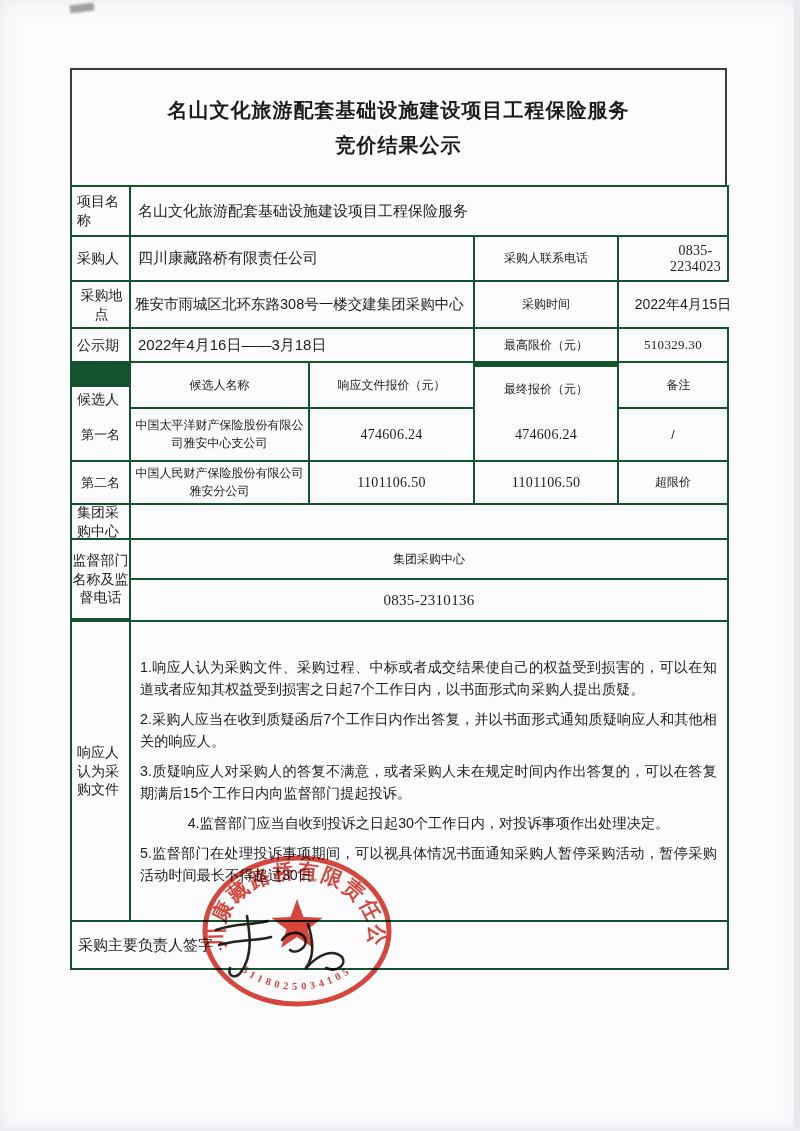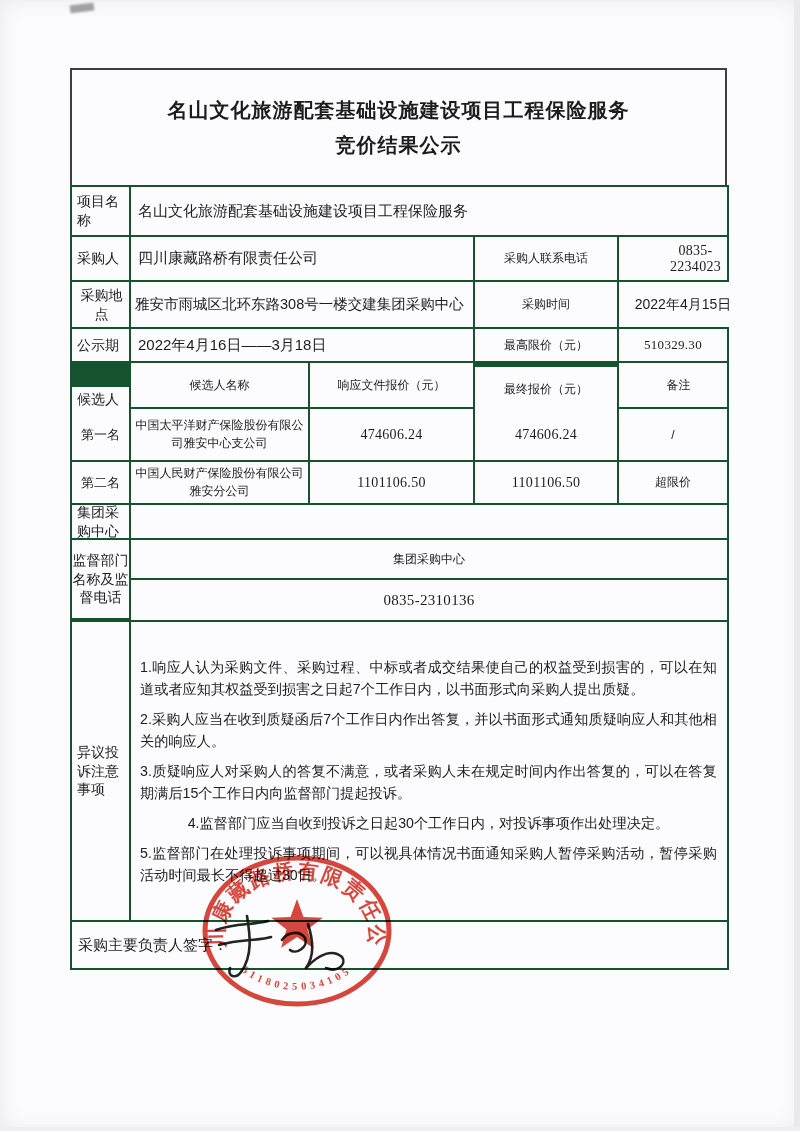--- a/index.html
+++ b/index.html
@@ -87,21 +87,21 @@
     <div class="cell val-c num" style="left:405px;top:277px;width:142px;height:41px;">1101106.50</div>
     <div class="cell val-c" style="left:549px;top:277px;width:108px;height:41px;">超限价</div>
 
     <div class="cell lbl" style="left:2px;top:320px;width:57px;height:33px;">集团采购中心</div>
     <div class="cell val-l" style="left:61px;top:320px;width:596px;height:33px;"></div>
 
     <div class="cell lbl lbl-c" style="left:2px;top:355px;width:57px;height:78px;">监督部门名称及监督电话</div>
     <div class="cell val-c" style="left:61px;top:355px;width:596px;height:38px;">集团采购中心</div>
     <div class="cell val-c num" style="left:61px;top:395px;width:596px;height:40px;font-size:15px;">0835-2310136</div>
 
-    <div class="cell lbl" style="left:2px;top:437px;width:57px;height:298px;">异议投诉注意事项</div>
+    <div class="cell lbl" style="left:2px;top:437px;width:57px;height:298px;">响应人认为采购文件</div>
     <div class="cell notice" style="left:61px;top:437px;width:596px;height:298px;">
       <p>1.响应人认为采购文件、采购过程、中标或者成交结果使自己的权益受到损害的，可以在知道或者应知其权益受到损害之日起7个工作日内，以书面形式向采购人提出质疑。</p>
       <p>2.采购人应当在收到质疑函后7个工作日内作出答复，并以书面形式通知质疑响应人和其他相关的响应人。</p>
       <p>3.质疑响应人对采购人的答复不满意，或者采购人未在规定时间内作出答复的，可以在答复期满后15个工作日内向监督部门提起投诉。</p>
       <p>4.监督部门应当自收到投诉之日起30个工作日内，对投诉事项作出处理决定。</p>
       <p>5.监督部门在处理投诉事项期间，可以视具体情况书面通知采购人暂停采购活动，暂停采购活动时间最长不得超过30日。</p>
     </div>
 
     <div class="cell sig-row" style="left:2px;top:737px;width:655px;height:46px;">采购主要负责人签字：</div>
   </div>

